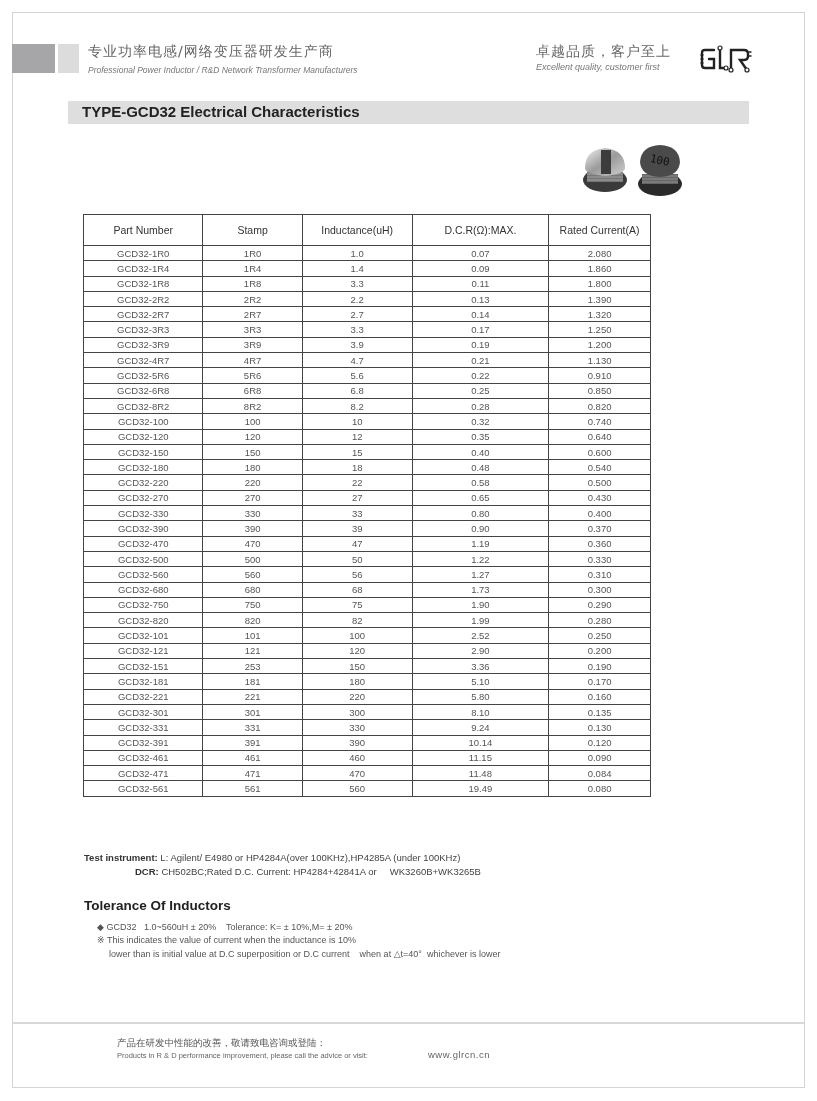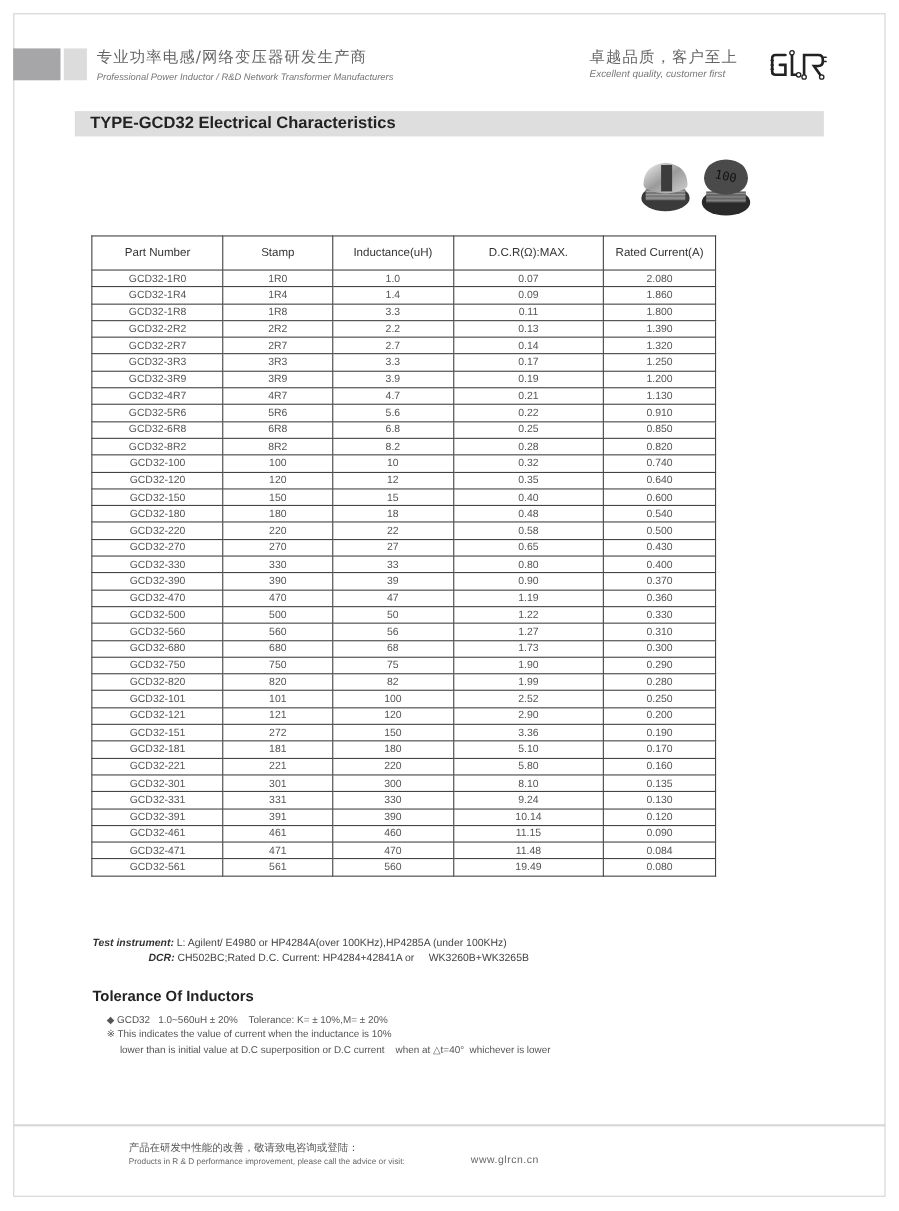--- a/index.html
+++ b/index.html
@@ -26,21 +26,21 @@
 
   table.spec { position:absolute; left:83px; top:214px; width:568px; border-collapse:collapse;
                font-size:9.5px; color:#555; }
   table.spec th { height:28px; border:1.5px solid #444; font-weight:normal; font-size:10.5px; color:#333; }
   table.spec td { height:14.3px; border:1.5px solid #444; text-align:center; padding:0; line-height:13px; }
   table.spec col.c1 { width:142px; } table.spec col.c2 { width:118px; }
   table.spec col.c3 { width:120px; } table.spec col.c4 { width:154px; } table.spec col.c5 { width:116px; }
 
   .test-line1 { position:absolute; left:84px; top:852px; font-size:9.5px; color:#444; }
   .test-line2 { position:absolute; left:135px; top:866px; font-size:9.5px; color:#444;text-align:right; }
-  .lbl { font-weight:bold; color:#333;font-style:italic; }
+  .lbl { font-weight:bold; color:#333; }
 
   .tol-heading { position:absolute; left:84px; top:898px; font-size:13.5px; font-weight:bold; color:#222; }
   .tol-l1 { position:absolute; left:97px; top:922px; font-size:9px; color:#555; }
   .tol-l2 { position:absolute; left:97px; top:935px; font-size:9px; color:#555; }
   .tol-l3 { position:absolute; left:109px; top:949px; font-size:9px; color:#555; }
 
   .ft-cn { position:absolute; left:117px; top:1037px; font-size:9.5px; color:#555;
            font-family:"DejaVu Sans", sans-serif; }
   .ft-en { position:absolute; left:117px; top:1051px; font-size:7.5px; color:#666; }
   .ft-url { position:absolute; left:428px; top:1049px; font-size:9.5px; color:#666; letter-spacing:0.5px; }
@@ -298,21 +298,21 @@
       </tr>
       <tr>
         <td>GCD32-121</td>
         <td>121</td>
         <td>120</td>
         <td>2.90</td>
         <td>0.200</td>
       </tr>
       <tr>
         <td>GCD32-151</td>
-        <td>272</td>
+        <td>253</td>
         <td>150</td>
         <td>3.36</td>
         <td>0.190</td>
       </tr>
       <tr>
         <td>GCD32-181</td>
         <td>181</td>
         <td>180</td>
         <td>5.10</td>
         <td>0.170</td>

